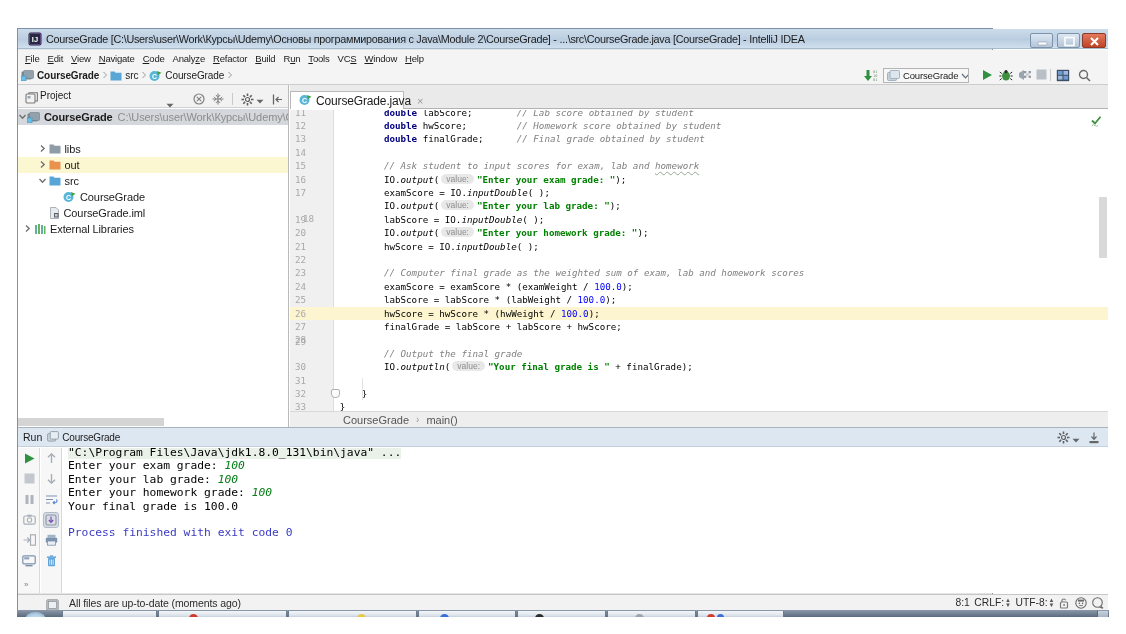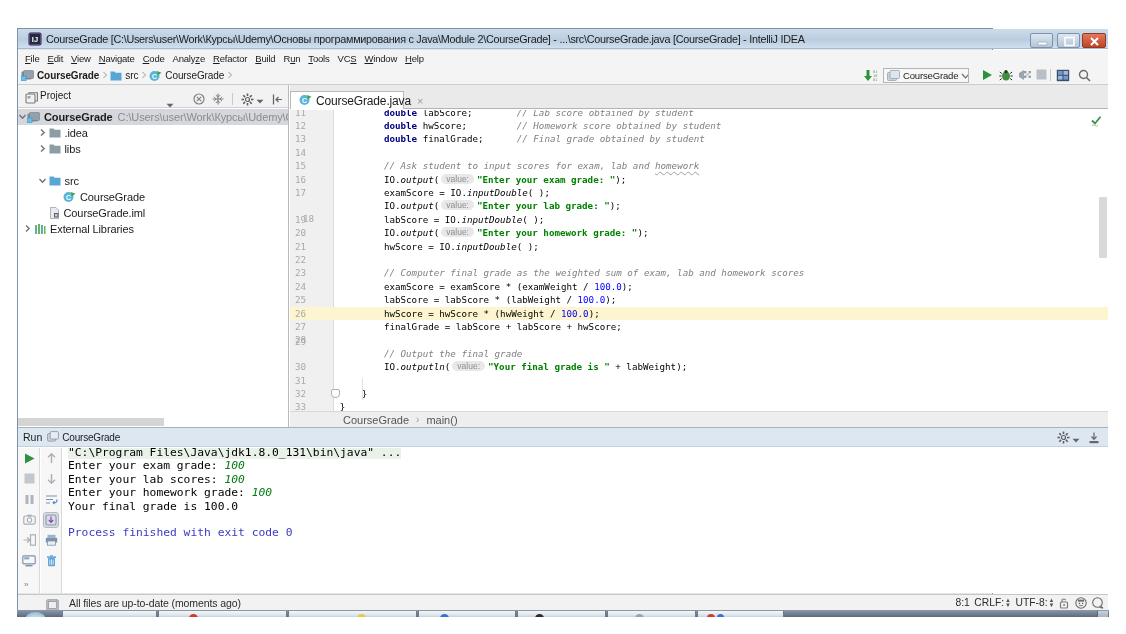--- a/index.html
+++ b/index.html
@@ -355,47 +355,47 @@
             <span style="display: inline-flex; align-items: center;">
               <svg width="13" height="11" viewBox="0 0 13 11">
                 <rect x="0.5" y="1.5" width="10" height="8" rx="1" fill="#7c8b97"></rect>
                 <rect x="2.5" y="0.5" width="10" height="8" rx="1" fill="#93a1ad" stroke="#6d7c88" stroke-width="0.6"></rect>
                 <rect x="0" y="6" width="5" height="5" fill="#69c0e8" stroke="#4795ba" stroke-width="0.7"></rect>
               </svg>
             </span>
             <span class="lbl" style="font-weight: bold;">CourseGrade</span>
             <span class="path"> C:\Users\user\Work\Курсы\Udemy\Осно</span>
           </div>
-          <div class="tree-row" style="top: 16px;">
-            <span style="width: 19.5px; display: inline-block;"></span>
-            <span class="tree-chev">
-              <svg width="9" height="9" viewBox="0 0 9 9">
-                <path d="M3 1.5 L6.2 4.5 L3 7.5" stroke="#6e6e6e" stroke-width="1.3" fill="none"></path>
-              </svg>
-            </span>
-            <span style="display: inline-flex; align-items: center;">
-              <svg width="12" height="10" viewBox="0 0 12 10">
-                <path d="M0.5 2 L0.5 9.5 L11.5 9.5 L11.5 1.8 L5.5 1.8 L4.5 0.5 L0.5 0.5 Z" fill="#8e9ca6"></path>
-              </svg>
-            </span>
-            <span class="lbl">.idea</span>
-          </div>
           <div class="tree-row" style="top: 32px;">
             <span style="width: 19.5px; display: inline-block;"></span>
             <span class="tree-chev">
               <svg width="9" height="9" viewBox="0 0 9 9">
                 <path d="M3 1.5 L6.2 4.5 L3 7.5" stroke="#6e6e6e" stroke-width="1.3" fill="none"></path>
               </svg>
             </span>
             <span style="display: inline-flex; align-items: center;">
               <svg width="12" height="10" viewBox="0 0 12 10">
                 <path d="M0.5 2 L0.5 9.5 L11.5 9.5 L11.5 1.8 L5.5 1.8 L4.5 0.5 L0.5 0.5 Z" fill="#8e9ca6"></path>
               </svg>
             </span>
             <span class="lbl">libs</span>
+          </div>
+          <div class="tree-row hl" style="top: 48px;">
+            <span style="width: 19.5px; display: inline-block;"></span>
+            <span class="tree-chev">
+              <svg width="9" height="9" viewBox="0 0 9 9">
+                <path d="M3 1.5 L6.2 4.5 L3 7.5" stroke="#6e6e6e" stroke-width="1.3" fill="none"></path>
+              </svg>
+            </span>
+            <span style="display: inline-flex; align-items: center;">
+              <svg width="12" height="10" viewBox="0 0 12 10">
+                <path d="M0.5 2 L0.5 9.5 L11.5 9.5 L11.5 1.8 L5.5 1.8 L4.5 0.5 L0.5 0.5 Z" fill="#e8924e"></path>
+              </svg>
+            </span>
+            <span class="lbl">out</span>
           </div>
           <div class="tree-row" style="top: 64px;">
             <span style="width: 19.5px; display: inline-block;"></span>
             <span class="tree-chev">
               <svg width="9" height="9" viewBox="0 0 9 9">
                 <path d="M1.5 3 L4.5 6.2 L7.5 3" stroke="#6e6e6e" stroke-width="1.3" fill="none"></path>
               </svg>
             </span>
             <span style="display: inline-flex; align-items: center;">
               <svg width="12" height="10" viewBox="0 0 12 10">
@@ -477,21 +477,21 @@
             <div class="code-line" style="top: 116.1px;"><span class="">        IO.</span><span class="tk-it">output</span><span class="">(</span><span class="hint">value:</span><span class="tk-st">"Enter your homework grade: "</span><span class="">);</span></div>
             <div class="code-line" style="top: 129.5px;"><span class="">        hwScore = IO.</span><span class="tk-it">inputDouble</span><span class="">( );</span></div>
             <div class="code-line" style="top: 142.9px;"></div>
             <div class="code-line" style="top: 156.3px;"><span class="">        </span><span class="tk-cm">// Computer final grade as the weighted sum of exam, lab and homework scores</span></div>
             <div class="code-line" style="top: 169.7px;"><span class="">        examScore = examScore * (examWeight / </span><span class="tk-nu">100.0</span><span class="">);</span></div>
             <div class="code-line" style="top: 183.1px;"><span class="">        labScore = labScore * (labWeight / </span><span class="tk-nu">100.0</span><span class="">);</span></div>
             <div class="code-line" style="top: 196.5px;"><span class="">        hwScore = hwScore * (hwWeight / </span><span class="tk-nu">100.0</span><span class="">);</span></div>
             <div class="code-line" style="top: 209.9px;"><span class="">        finalGrade = labScore + labScore + hwScore;</span></div>
             <div class="code-line" style="top: 223.3px;"></div>
             <div class="code-line" style="top: 236.7px;"><span class="">        </span><span class="tk-cm">// Output the final grade</span></div>
-            <div class="code-line" style="top: 250.1px;"><span class="">        IO.</span><span class="tk-it">outputln</span><span class="">(</span><span class="hint">value:</span><span class="tk-st">"Your final grade is "</span><span class=""> + labWeight);</span></div>
+            <div class="code-line" style="top: 250.1px;"><span class="">        IO.</span><span class="tk-it">outputln</span><span class="">(</span><span class="hint">value:</span><span class="tk-st">"Your final grade is "</span><span class=""> + finalGrade);</span></div>
             <div class="code-line" style="top: 263.5px;"></div>
             <div class="code-line" style="top: 276.9px;"><span class="">    }</span></div>
             <div class="code-line" style="top: 290.3px;"><span class="">}</span></div>
           </div>
         <div id="gutter-nums">
             <div class="gut-num" style="top: -4.5px;">11</div>
             <div class="gut-num" style="top: 8.9px;">12</div>
             <div class="gut-num" style="top: 22.3px;">13</div>
             <div class="gut-num" style="top: 35.7px;">14</div>
             <div class="gut-num" style="top: 49.1px;">15</div>
@@ -647,21 +647,21 @@
               <rect x="2" y="3" width="7" height="8.3" rx="1" fill="#5fa3d8"></rect>
               <rect x="1" y="1.4" width="9" height="1.5" fill="#5fa3d8"></rect>
               <rect x="4" y="0.3" width="3" height="1.2" fill="#5fa3d8"></rect>
               <path d="M3.8 4.5 L3.8 9.8 M5.5 4.5 L5.5 9.8 M7.2 4.5 L7.2 9.8" stroke="#eef4f8" stroke-width="0.8"></path>
             </svg>
           </span>
         </div>
       <div id="console">
           <div class="con-line" style="top: -2px;"><span class="con-cmd"><span class="">"C:\Program Files\Java\jdk1.8.0_131\bin\java" ...</span></span></div>
           <div class="con-line" style="top: 11.4px;"><span><span class="">Enter your exam grade: </span><span class="con-inp">100</span></span></div>
-          <div class="con-line" style="top: 24.8px;"><span><span class="">Enter your lab scores: </span><span class="con-inp">100</span></span></div>
+          <div class="con-line" style="top: 24.8px;"><span><span class="">Enter your lab grade: </span><span class="con-inp">100</span></span></div>
           <div class="con-line" style="top: 38.2px;"><span><span class="">Enter your homework grade: </span><span class="con-inp">100</span></span></div>
           <div class="con-line" style="top: 51.6px; text-align: right;"><span><span class="">Your final grade is 100.0</span></span></div>
           <div class="con-line" style="top: 65px;"><span></span></div>
           <div class="con-line" style="top: 78.4px;"><span><span class="con-sys">Process finished with exit code 0</span></span></div>
         </div>
     </div>
   </div>
 
   <div id="statusbar">
     <span id="status-left-icon"><svg width="13" height="12" viewBox="0 0 13 12">

